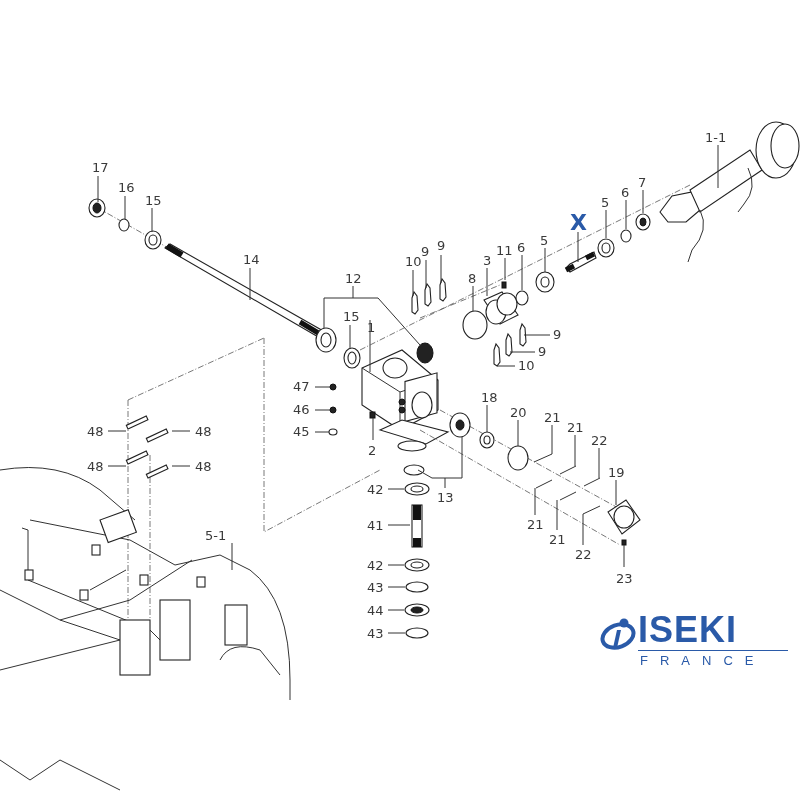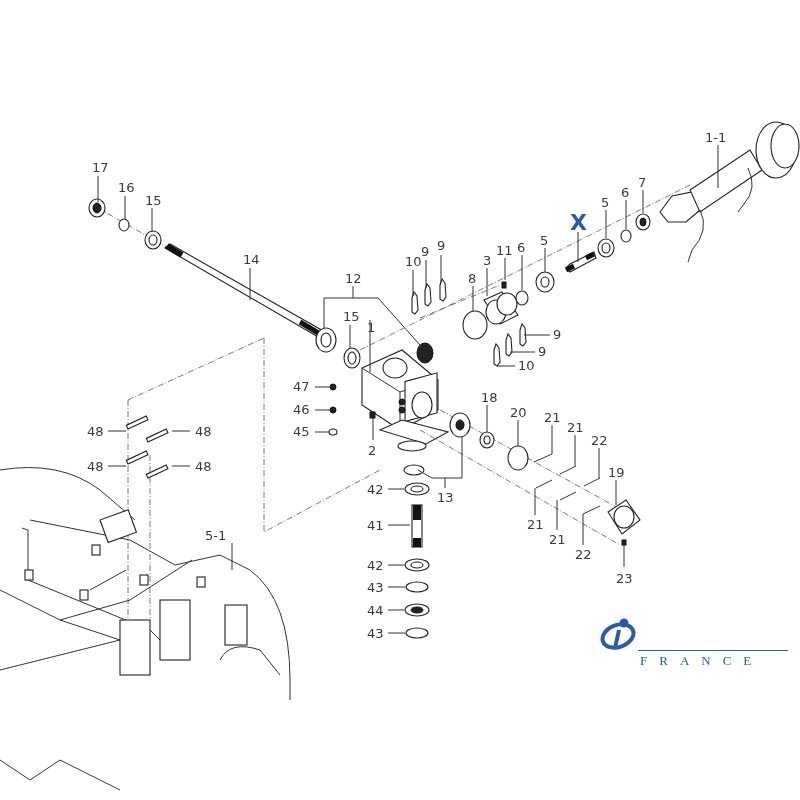--- a/index.html
+++ b/index.html
@@ -7,21 +7,21 @@
   #diagram { position: absolute; left: 0; top: 0; width: 800px; height: 800px; }
   .lbl { font-family: "DejaVu Sans", sans-serif; font-size: 13px; fill: #3a3a3a; }
   .lbl-x { font-family: "DejaVu Sans", sans-serif; font-size: 22px; font-weight: bold; fill: #2a5aa8; }
   .ln { stroke: #333; stroke-width: 1; fill: none; }
   .dash { stroke: #555; stroke-width: 0.8; fill: none; stroke-dasharray: 6 2 1 2; }
   .part { stroke: #222; stroke-width: 1.1; fill: #fff; }
   .dark { stroke: #111; stroke-width: 1; fill: #222; }
   .logo { position: absolute; left: 600px; top: 612px; width: 190px; height: 60px; }
   .logo-word { position: absolute; left: 38px; top: 0; font-family: "Liberation Sans", sans-serif; font-weight: bold; font-size: 36px; letter-spacing: 1px; color: #2a5aa8; line-height: 36px; }
   .logo-rule { position: absolute; left: 38px; top: 38px; width: 150px; height: 1px; background: #2a5aa8; }
-  .logo-sub { position: absolute; left: 40px; top: 42px; width: 150px; font-family: Liberation Serif, serif; font-size: 13px; letter-spacing: 12px; color: #2a5aa8; line-height: 14px; }
+  .logo-sub { position: absolute; left: 40px; top: 42px; width: 150px; font-family: Liberation Sans, sans-serif; font-size: 13px; letter-spacing: 12px; color: #2a5aa8; line-height: 14px; }
   .logo-mark { position: absolute; left: 0; top: 4px; width: 36px; height: 34px; }
 </style>
 </head>
 <body>
 
 <svg id="diagram" viewBox="0 0 800 800" xmlns="http://www.w3.org/2000/svg">
 
   <g>
     <line class="dash" x1="98" y1="208" x2="330" y2="340"></line>
 
@@ -296,15 +296,16 @@
     <text class="lbl-x" x="570" y="230">X</text>
   </g>
 </svg>
 
 <div class="logo">
   <svg class="logo-mark" viewBox="0 0 36 34">
     <ellipse cx="18" cy="20" rx="16" ry="11" fill="none" stroke="#2a5aa8" stroke-width="4" transform="rotate(-20 18 20)"></ellipse>
     <circle cx="24" cy="7" r="4.5" fill="#2a5aa8"></circle>
     <path d="M17,14 L21,14 L17,32 L13,32 Z" fill="#2a5aa8"></path>
   </svg>
+  <div class="logo-word">ISEKI</div>
   <div class="logo-rule"></div>
   <div class="logo-sub">FRANCE</div>
 </div>
 
 </body></html>

